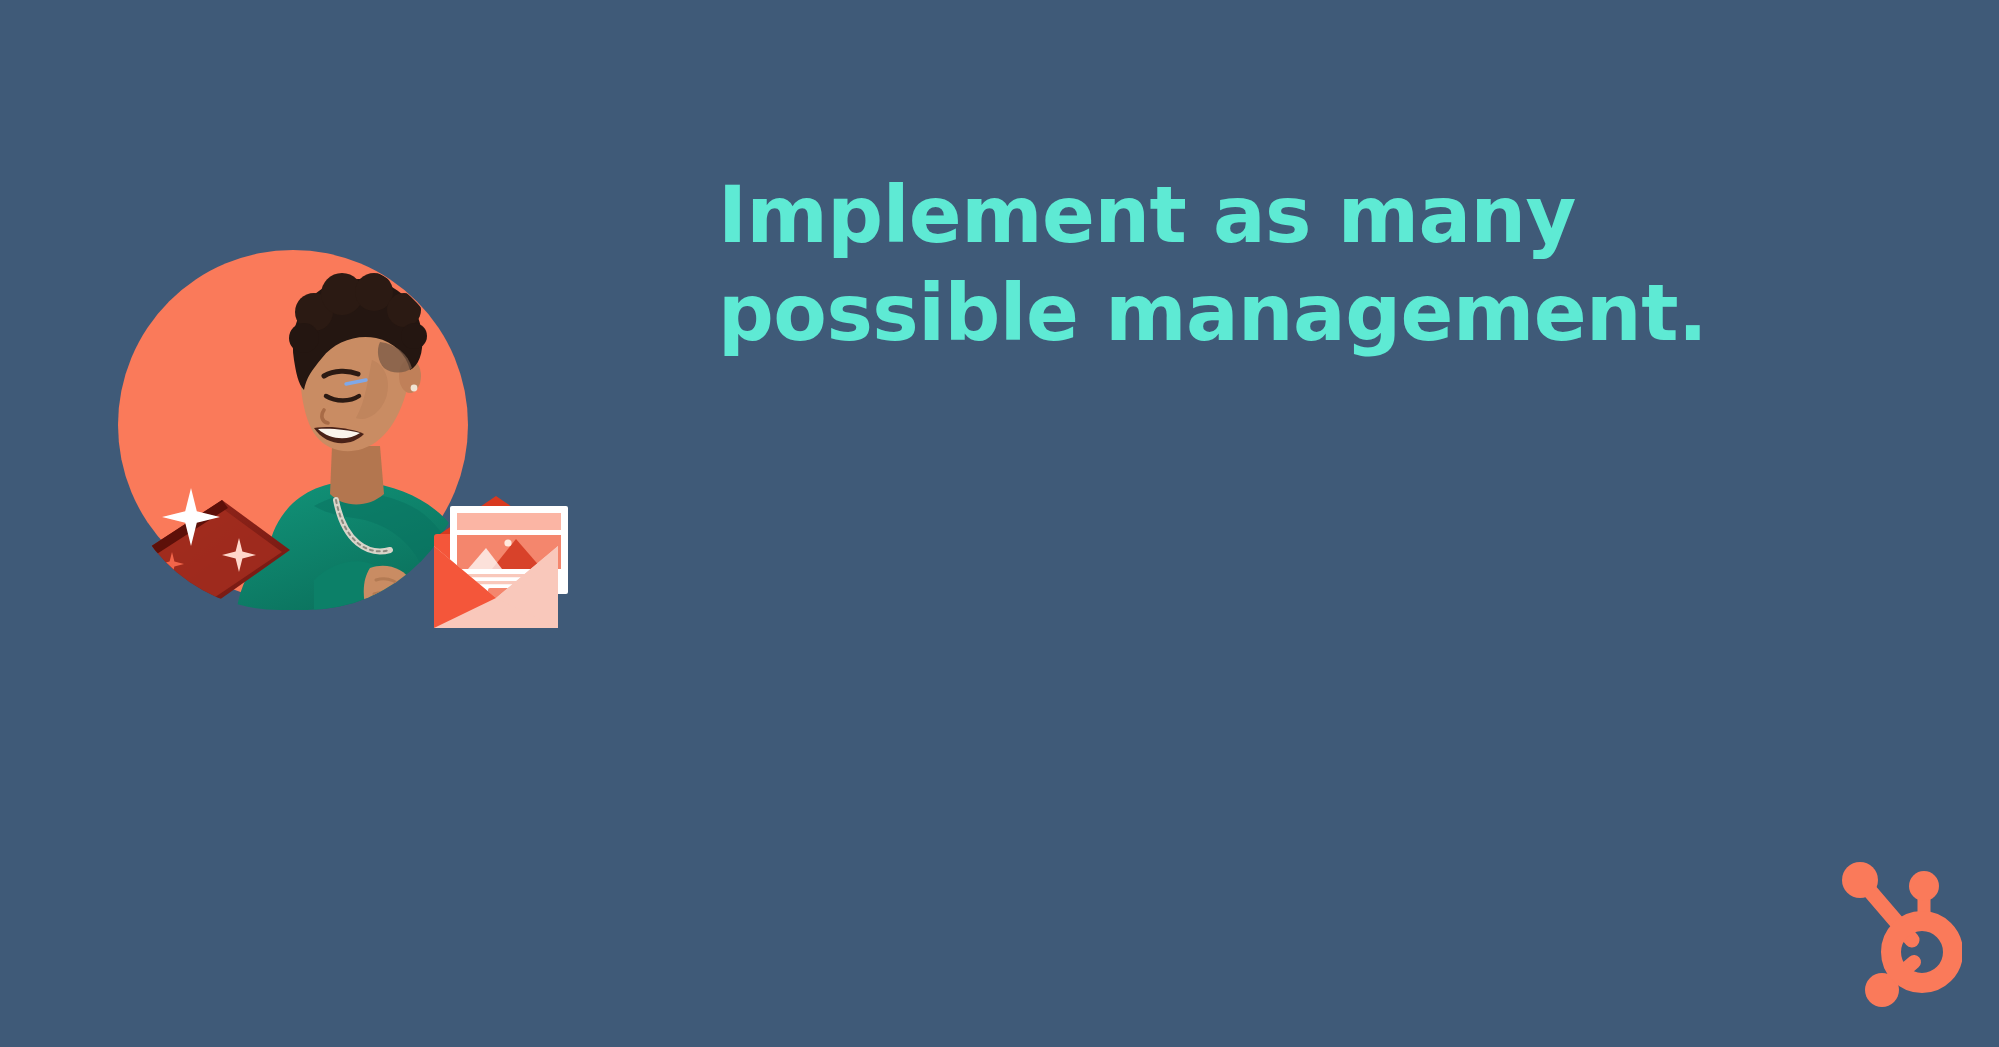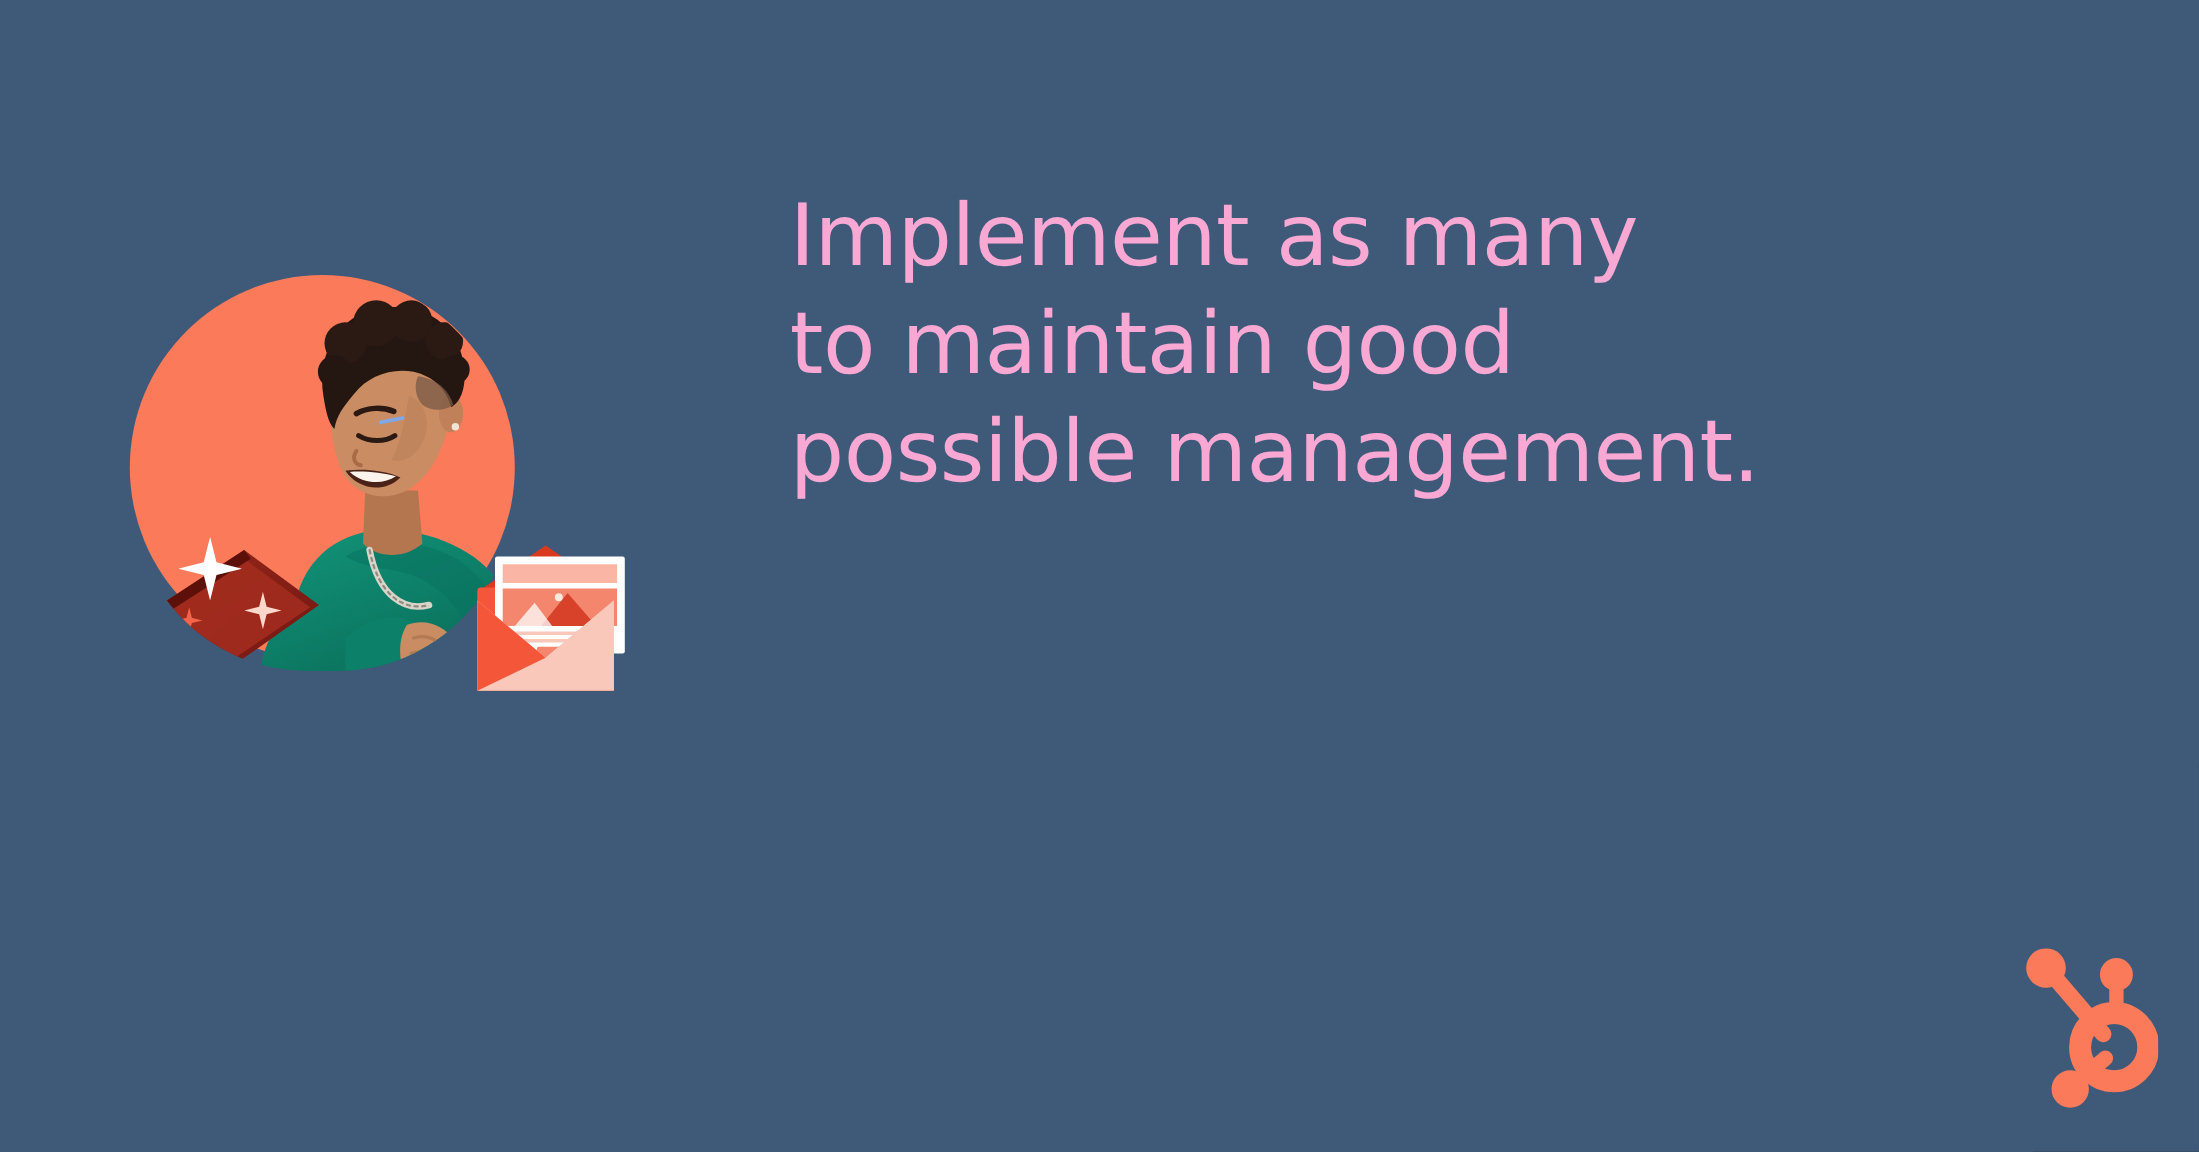--- a/index.html
+++ b/index.html
@@ -91,24 +91,24 @@
 
   
   #headline {
     position: absolute;
     left: 718px;
     top: 166px;
     width: 1010px;
   }
   #headline .ln {
     display: block;
-    color: #f9a8d4;
+    color: #5eead4;
     font-family: "DejaVu Sans", sans-serif;
     font-size: 78px;
-    font-weight: 400;
+    font-weight: 700;
     line-height: 98px;
     letter-spacing: -0.5px;
     white-space: nowrap;
   }
 
   
   #logo {
     position: absolute;
     left: 1838px;
     top: 862px;
@@ -242,21 +242,20 @@
       <path d="M18 52 L80 104 L142 52 L142 134 L18 134 Z" fill="#f9c8bb"></path>
 
       <path d="M18 52 L80 104 L18 134 Z" fill="#f4563a"></path>
 
       <path d="M142 52 L80 104 L142 134 Z" fill="#f9c8bb"></path>
     </svg>
   </div>
 
   <div id="headline">
     <span class="ln">Implement as many</span>
-    <span class="ln">to maintain good</span>
     <span class="ln">possible management.</span>
   </div>
 
   <svg id="logo" viewBox="0 0 124 152">
 
     <line x1="26" y1="22" x2="74" y2="78" stroke="#fa7a5a" stroke-width="15" stroke-linecap="round"></line>
     <circle cx="22" cy="18" r="18" fill="#fa7a5a"></circle>
 
     <line x1="86" y1="26" x2="86" y2="62" stroke="#fa7a5a" stroke-width="13" stroke-linecap="round"></line>
     <circle cx="86" cy="24" r="15" fill="#fa7a5a"></circle>

